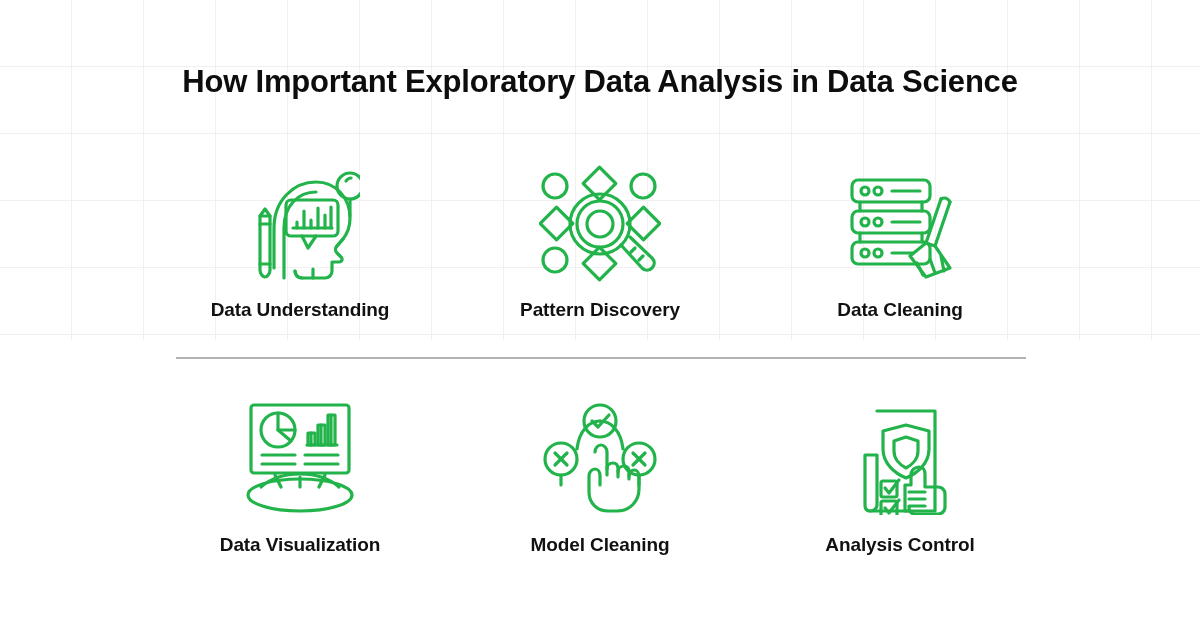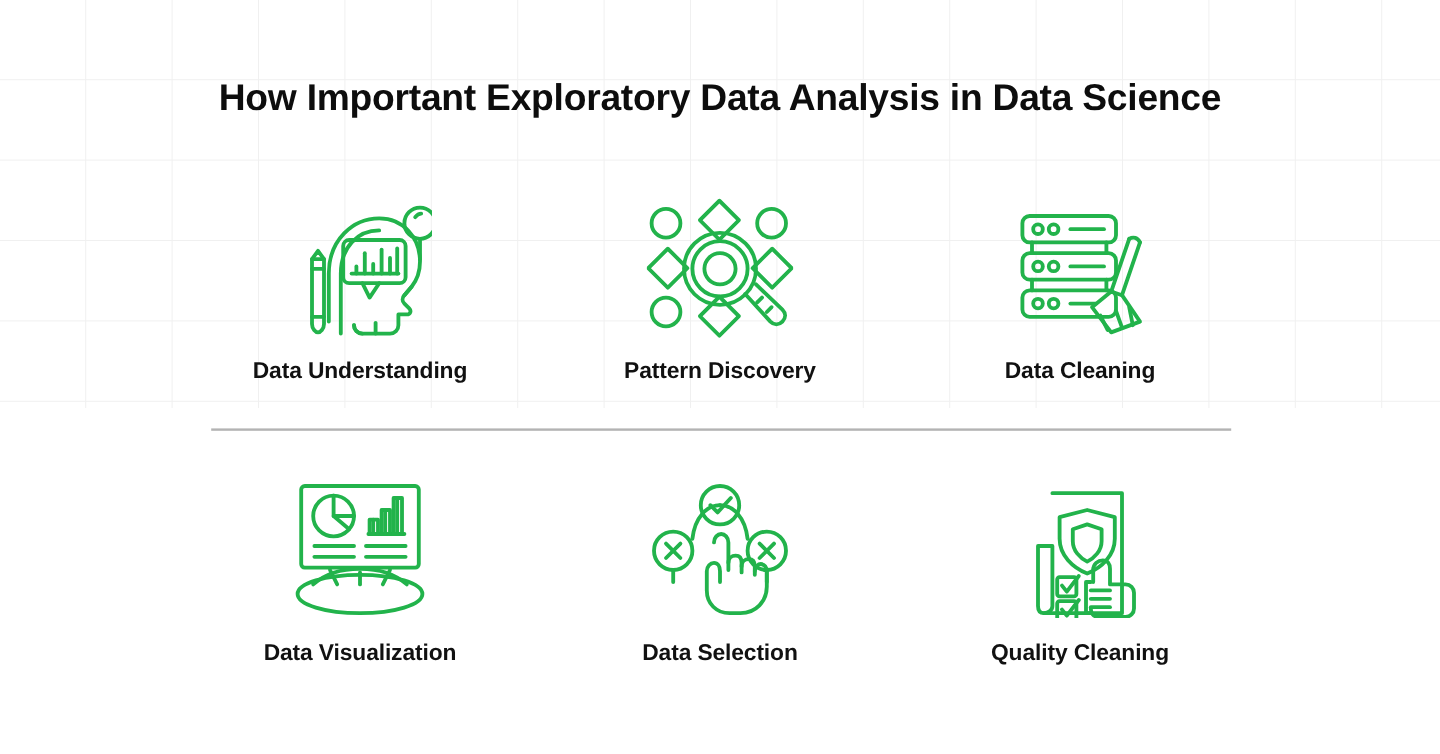--- a/index.html
+++ b/index.html
@@ -257,21 +257,21 @@
           <path d="M94 56 L106 68"></path>
           <path d="M106 56 L94 68"></path>
           <path d="M100 78 V88"></path>
 
           <path d="M56 55 C56 51 59 48 62 48 C65 48 68 51 68 55 V78"></path>
           <path d="M68 72 C68 68 71 66 74 66 C77 66 79 68 79 72 V80"></path>
           <path d="M79 75 C79 71 82 69 85 69 C88 69 90 71 90 75 V82"></path>
           <path d="M90 79 C90 75 93 73 95 73 C98 73 100 76 100 79 V92 C100 104 91 114 78 114 H69 C58 114 50 106 50 95 V79 C50 75 53 72 56 72 C59 72 61 75 61 79 V88"></path>
         </svg>
       </div>
-      <div class="cell-label">Data Selection</div>
+      <div class="cell-label">Model Cleaning</div>
     </div>
 
     <div class="cell row2">
       <div class="icon-wrap">
         <svg width="122" height="118" viewBox="0 0 122 118" fill="none" stroke="#22b34b" stroke-width="3.2" stroke-linecap="round" stroke-linejoin="round">
 
           <path d="M26 58 H38 V108 C38 112 34 114 31 114 C27 114 26 111 26 108 Z"></path>
 
           <path d="M38 14 H96 V114 H31"></path>
 
@@ -284,17 +284,17 @@
           <rect x="42" y="104" width="16" height="16" rx="2"></rect>
           <path d="M46 111 L50 116 L60 103"></path>
 
           <path d="M72 88 V78 C72 73 76 70 80 70 C84 70 86 73 86 77 V90 H99 C103 90 106 93 106 97 V110 C106 114 103 117 99 117 H76 C72 117 70 114 70 110"></path>
           <path d="M70 88 H66 V114 H70"></path>
           <path d="M70 95 H86"></path>
           <path d="M70 102 H86"></path>
           <path d="M70 109 H86"></path>
         </svg>
       </div>
-      <div class="cell-label">Quality Cleaning</div>
+      <div class="cell-label">Analysis Control</div>
     </div>
 
   </div>
 </div>
 
 </body></html>

